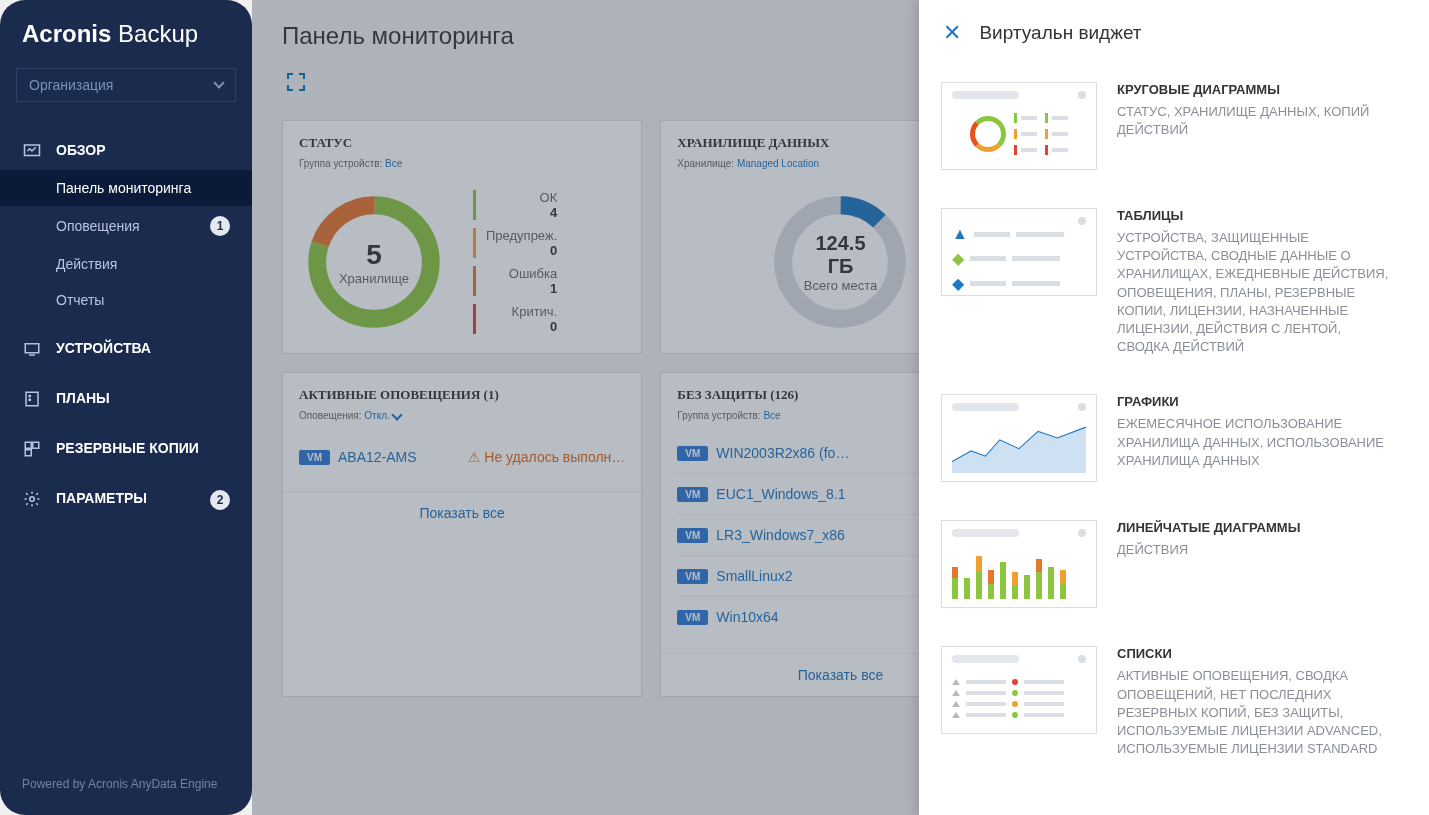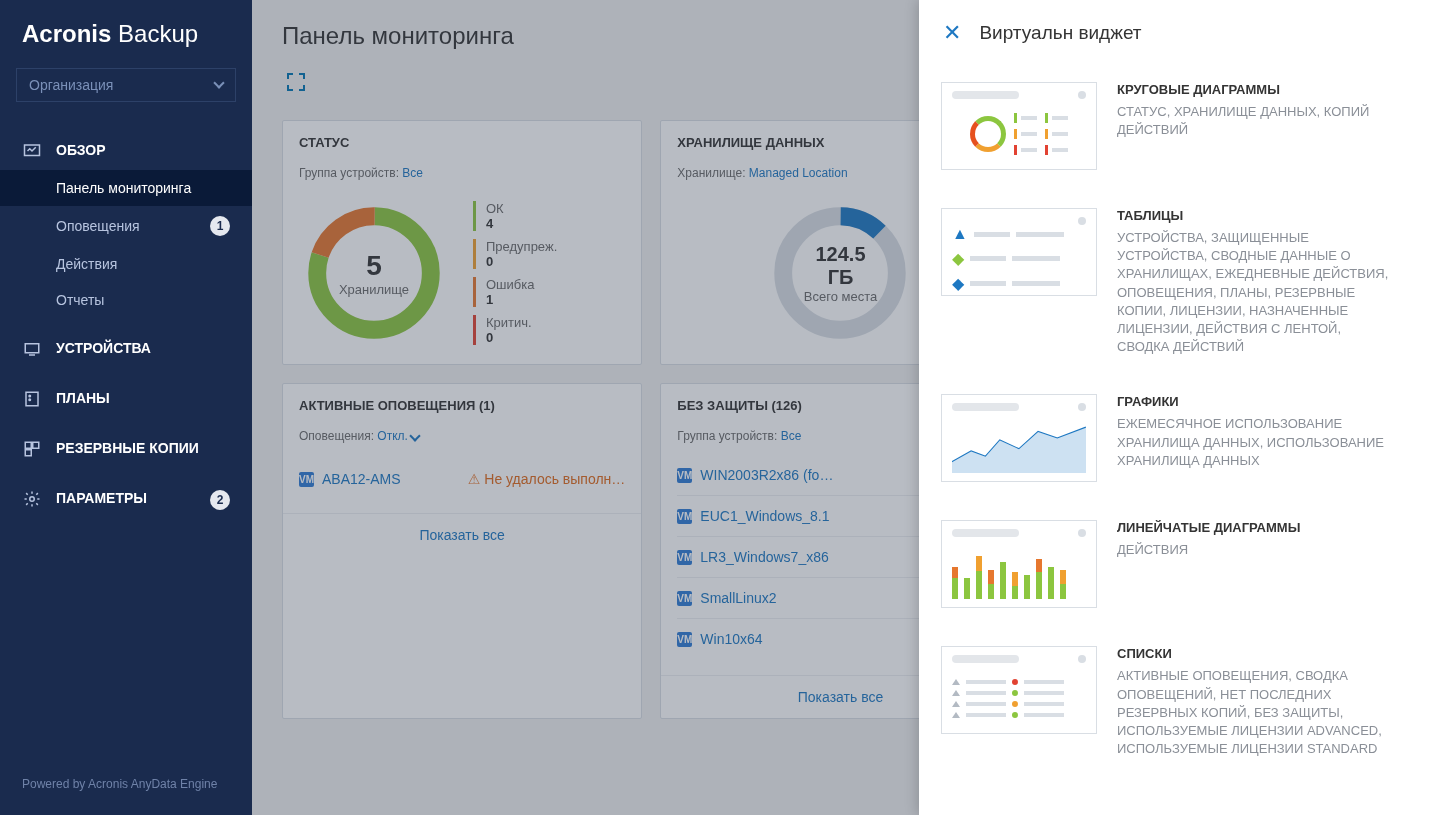--- a/index.html
+++ b/index.html
@@ -1,51 +1,51 @@
 <!DOCTYPE html>
 <html><head>
 <meta charset="utf-8">
 <style>
 * { margin: 0; padding: 0; box-sizing: border-box; font-family: -apple-system, BlinkMacSystemFont, "Segoe UI", Arial, sans-serif; }
 body { width: 1429px; height: 815px; overflow: hidden; display: flex; background: #f0f0f0; position: relative; }
-.sidebar { width: 252px; background: #1a2b4e; color: #fff; display: flex; flex-direction: column; height: 100%; }
+.sidebar { width: 252px; background: #1a2b4e; color: #fff; display: flex; flex-direction: column; height: 100%; border-radius: 25px; }
 .logo { padding: 20px 22px; font-size: 24px; color: #fff; font-weight: 300; }
 .logo b { font-weight: 600; }
 .org-select { margin: 0 16px 18px; padding: 8px 12px; border: 1px solid #2d4168; background: transparent; color: #7a90b8; font-size: 14px; display: flex; justify-content: space-between; align-items: center; cursor: pointer; }
 .nav-section { margin-top: 12px; }
 .nav-section-title { padding: 10px 22px; color: #fff; font-size: 14px; font-weight: 700; display: flex; align-items: flex-start; gap: 14px; cursor: pointer; }
 .nav-item { padding: 10px 22px 10px 56px; color: #b7c4df; font-size: 14px; display: flex; justify-content: space-between; align-items: center; cursor: pointer; }
 .nav-item.active { background: #0a1a38; color: #fff; }
 .badge { background: #e5e8ef; color: #1a2b4e; border-radius: 10px; min-width: 20px; height: 20px; display: inline-flex; align-items: center; justify-content: center; font-size: 12px; font-weight: 700; }
 .sidebar-footer { margin-top: auto; padding: 16px 22px 22px; color: #6f82a8; font-size: 12px; line-height: 1.4; }
 .main { flex: 1; position: relative; background: #f0f0f0; overflow: hidden; }
 .main-header { padding: 22px 30px 14px; display: flex; align-items: center; }
 .page-title { font-size: 24px; color: #343434; font-weight: 400; }
 .toolbar { padding: 6px 30px; display: flex; }
 .toolbar-btn { width: 28px; height: 24px; color: #0075b3; cursor: pointer; }
 .content { padding: 20px 30px; display: grid; grid-template-columns: 1fr 1fr 1fr; gap: 18px; }
 .card { background: #fff; border: 1px solid #d9dee4; border-radius: 2px; }
 .card-header { padding: 14px 16px 8px; }
-.card-title { font-size: 13px; color: #343434; font-weight: 700; }
-.card-sub { font-size: 12px; color: #6a6a6a; margin-top: 16px; }
+.card-title { font-size: 13px; color: #343434; font-weight: 700; font-family: Liberation Serif, serif; }
+.card-sub { font-size: 10px; color: #6a6a6a; margin-top: 7px; }
 .card-sub a { color: #1e78c2; text-decoration: none; }
 .card-body { padding: 10px 16px 16px; }
 .donut-row { display: flex; align-items: center; gap: 24px; }
 .donut { width: 150px; height: 150px; position: relative; }
 .donut svg { width: 100%; height: 100%; }
 .donut-center { position: absolute; top: 50%; left: 50%; transform: translate(-50%,-50%); text-align: center; }
 .donut-center .big { font-size: 28px; color: #343434; font-weight: 700; }
 .donut-center .small { font-size: 13px; color: #6a6a6a; }
-.status-list { display: flex; flex-direction: column; gap: 8px; }
+.status-list { display: flex; flex-direction: column; gap: 8px; text-align: right; }
 .status-item { border-left: 3px solid; padding-left: 10px; }
 .status-item .lbl { font-size: 13px; color: #6a6a6a; }
 .status-item .val { font-size: 13px; color: #343434; font-weight: 600; }
 .list-row { display: flex; align-items: center; padding: 10px 0; border-bottom: 1px solid #edeff2; font-size: 14px; gap: 8px; }
 .list-row:last-child { border-bottom: none; }
-.vm-badge { background: #2f7cd4; color: #fff; font-size: 10px; font-weight: 700; padding: 2px 0; border-radius: 2px; }
+.vm-badge { background: #2f7cd4; color: #fff; font-size: 10px; font-weight: 700; padding: 2px 8px; border-radius: 2px; }
 .link { color: #1e78c2; }
 .err { color: #e06b1c; display: flex; align-items: center; gap: 4px; }
 .err-icon { color: #e6772e; }
 .card-footer { text-align: center; padding: 12px; border-top: 1px solid #edeff2; }
 .card-footer a { color: #1e78c2; font-size: 14px; text-decoration: none; }
 .nodata-row { display: flex; justify-content: space-between; padding: 12px 0; font-size: 14px; color: #6a6a6a; border-bottom: 1px solid #edeff2; }
 .nodata-row .link { flex: 1; white-space: nowrap; overflow: hidden; text-overflow: ellipsis; }
 .nodata-row .rt { color: #6a6a6a; }
 
 

